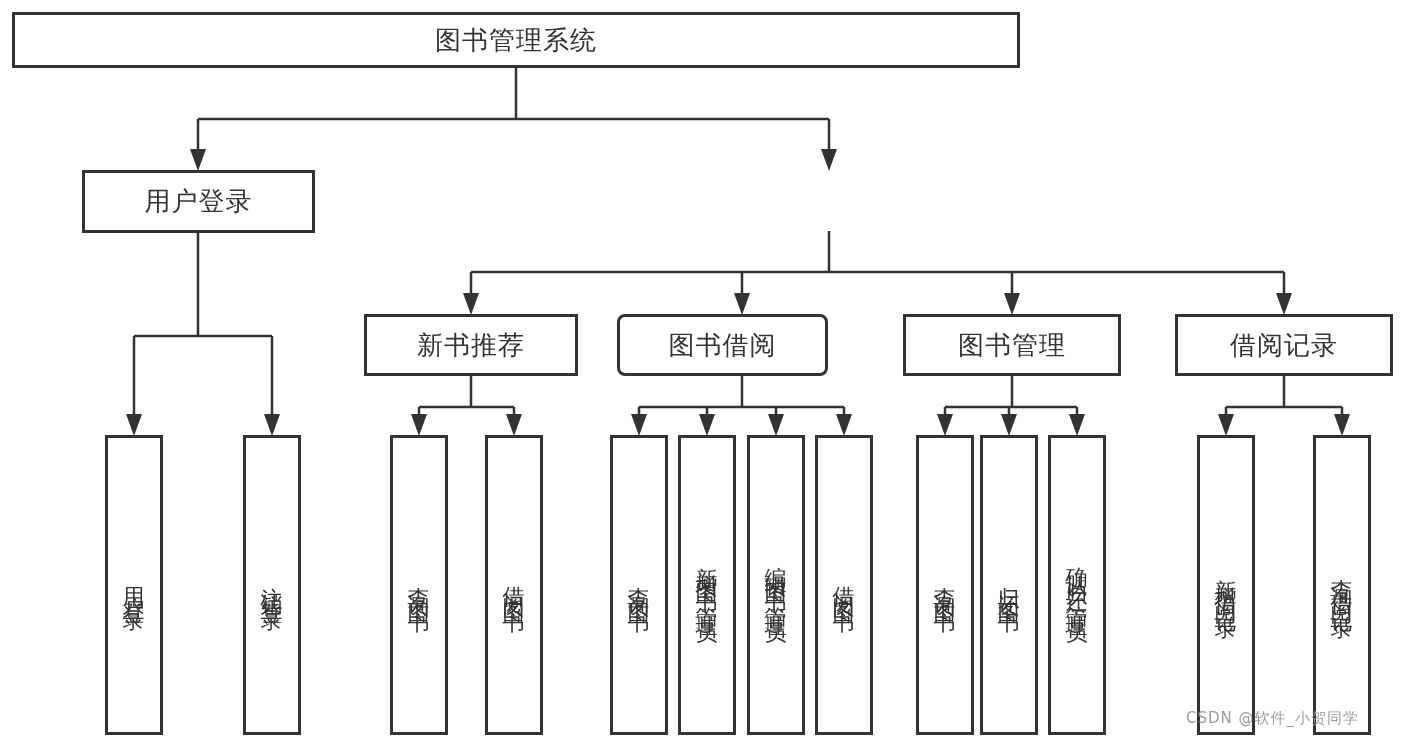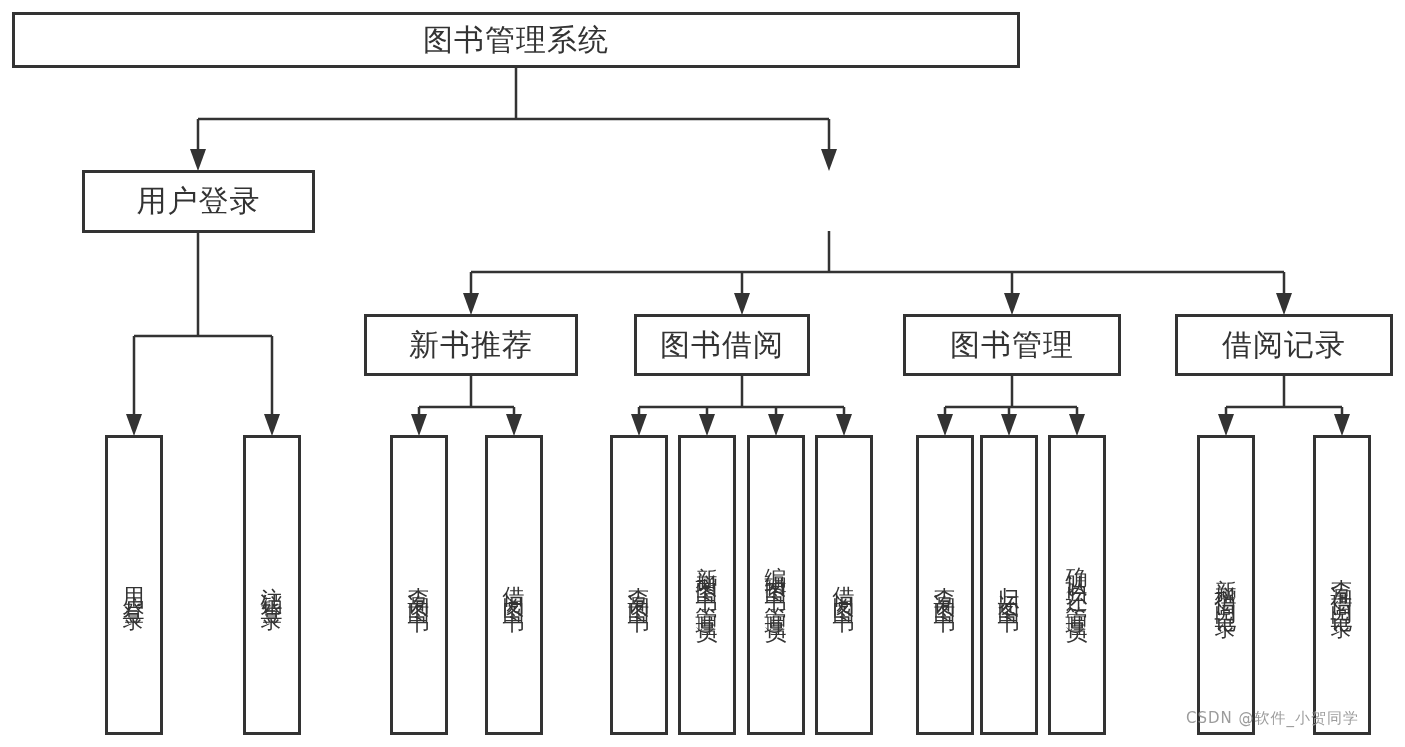--- a/index.html
+++ b/index.html
@@ -18,21 +18,21 @@
     width: 1405px; height: 747px;
   }
   .hbox {
     position: absolute;
     box-sizing: border-box;
     border: 3px solid #333333;
     background: #ffffff;
     display: flex;
     align-items: center;
     justify-content: center;
-    font-size: 30px;
+    font-size: 26px;
     letter-spacing: 1px;
     white-space: nowrap;
   }
   .vbox {
     position: absolute;
     box-sizing: border-box;
     top: 435px;
     width: 58px;
     height: 300px;
     border: 3px solid #333333;
@@ -102,21 +102,21 @@
     <span>图书管理系统</span>
   </div>
 
   <div class="hbox" style="left:82px; top:170px; width:233px; height:63px;">
     <span>用户登录</span>
   </div>
 
   <div class="hbox" style="left:364px; top:314px; width:214px; height:62px;">
     <span>新书推荐</span>
   </div>
-  <div class="hbox" style="left:634px; top:314px; width:176px; height:62px;">
+  <div class="hbox" style="left:617px; top:314px; width:211px; height:62px;border-radius:8px;">
     <span>图书借阅</span>
   </div>
   <div class="hbox" style="left:903px; top:314px; width:218px; height:62px;">
     <span>图书管理</span>
   </div>
   <div class="hbox" style="left:1175px; top:314px; width:218px; height:62px;">
     <span>借阅记录</span>
   </div>
 
   <div class="vbox" style="left:105px;">

